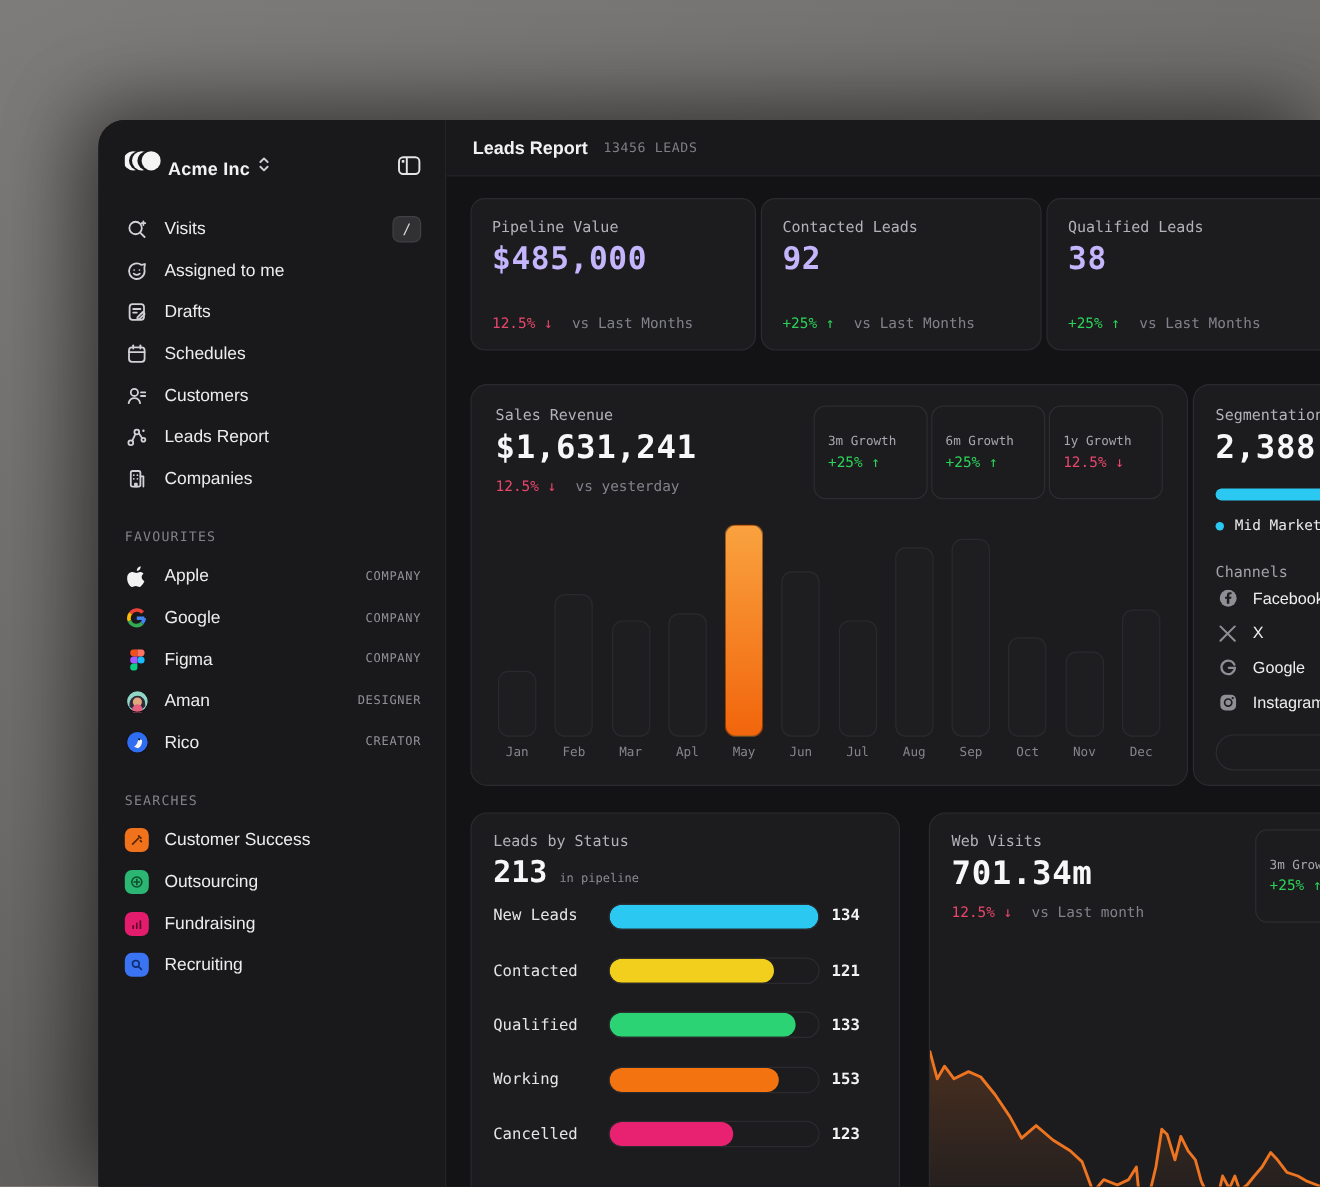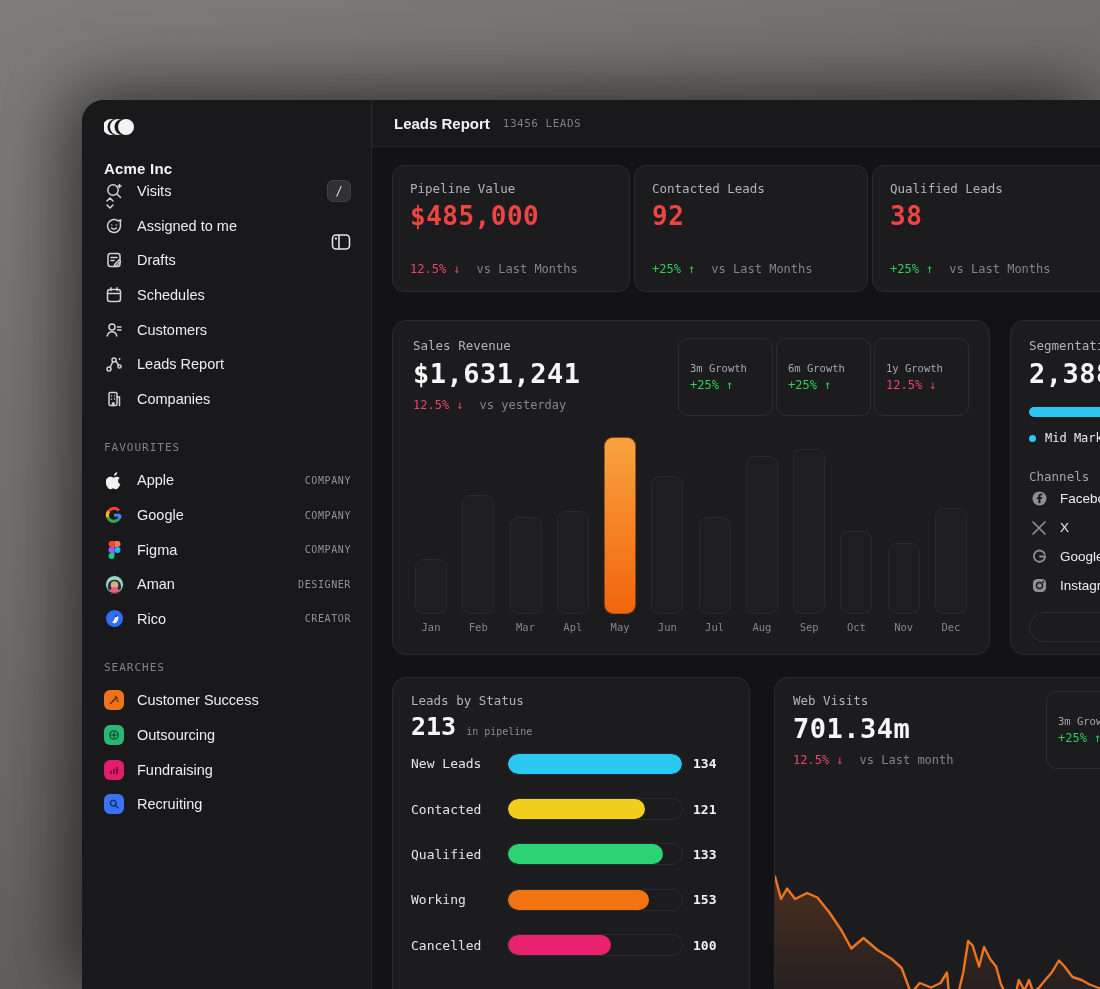--- a/index.html
+++ b/index.html
@@ -16,21 +16,21 @@
     background:#131315; display:flex;
     box-shadow:-18px -10px 60px rgba(0,0,0,.35), 0 0 80px rgba(0,0,0,.35);
   }
 
   
   .sidebar {
     width:290px; flex-shrink:0; background:#19191b;
     border-right:1px solid #28282b; padding:16px 20px 0 22px;
     overflow:hidden;
   }
-  .brand-row { display:flex; align-items:flex-start; gap:18px; height:34px; margin-bottom:24px;flex-direction:column; }
+  .brand-row { display:flex; align-items:flex-end; gap:6px; height:34px; margin-bottom:24px; }
   .brand-name { color:#f2f2f3; font-size:15px; font-weight:700; letter-spacing:.2px; }
   .icon-btn { background:none; border:none; cursor:pointer; display:flex; align-items:center; }
   .brand-toggle { margin-left:auto; }
   .nav-item, .fav-item, .search-item {
     display:flex; align-items:center; gap:13px; height:34.6px; color:#ededee;
     font-size:14.5px; font-weight:500; cursor:pointer; white-space:nowrap;
   }
   .nav-icon { width:20px; display:flex; justify-content:center; color:#d2d2d6; }
   .kbd {
     margin-left:auto; width:24px; height:22px; background:#313134;
@@ -57,27 +57,27 @@
   .content { flex:1; padding:18px 0 0 20px; overflow:hidden; position:relative; }
 
   .panel {
     background:#1c1c1f; border:1px solid #2b2b2f; border-radius:14px;
   }
 
   
   .stats-row { display:flex; gap:4px; height:127px; }
   .stat-card { border-radius:12px; padding:15px 17px; display:flex; flex-direction:column; flex-shrink:0; }
   .stat-card .s-label { color:#b2b2b8; font-size:12.5px; }
-  .stat-card .s-value { color:#ef4444; font-size:26px; font-weight:700; margin-top:5px; letter-spacing:.5px; }
+  .stat-card .s-value { color:#c4b5fd; font-size:26px; font-weight:700; margin-top:5px; letter-spacing:.5px; }
   .delta-row { margin-top:auto; display:flex; align-items:center; font-size:12px; }
   .delta-note { color:#82828a; margin-left:16px; }
   .neg { color:#e8466b; } .pos { color:#2bd158; }
 
   
-  .row2 { display:flex; gap:20px; margin-top:28px; height:335px; }
+  .row2 { display:flex; gap:4px; margin-top:28px; height:335px; }
   .sales-panel { width:598px; flex-shrink:0; padding:17px 20px; }
   .sales-head { display:flex; align-items:flex-start; }
   .p-label { color:#b2b2b8; font-size:12.5px; }
   .p-value { color:#f7f7f8; font-size:27px; font-weight:700; margin-top:5px; letter-spacing:.5px; }
   .p-delta { margin-top:9px; font-size:12px; display:flex; align-items:center; }
   .chips { margin-left:auto; display:flex; gap:3px; }
   .chip { border:1px solid #2d2d31; border-radius:10px; width:95px; padding:23px 11px; }
   .chip .c-label { color:#a7a7ad; font-size:10.5px; }
   .chip .c-value { font-size:12px; margin-top:4px; }
   .barchart { display:flex; justify-content:space-between; width:552px; margin:21px auto 0 auto; }
@@ -569,21 +569,21 @@
     <span class="status-track">
       <span class="status-fill" style="width:81%;background:#f2730f"></span>
     </span>
     <span class="status-value mono">153</span>
   </div>
   <div class="status-row">
     <span class="status-label mono">Cancelled</span>
     <span class="status-track">
       <span class="status-fill" style="width:59%;background:#e82270"></span>
     </span>
-    <span class="status-value mono">100</span>
+    <span class="status-value mono">123</span>
   </div>
             </div>
         </section>
 
         <section class="panel web-panel">
           <div class="p-label mono">Web Visits</div>
           <div class="p-value mono">701.34m</div>
           <div class="p-delta mono" id="webDelta">
               <span class="neg">12.5% ↓</span>
               <span class="delta-note">vs Last month</span>

